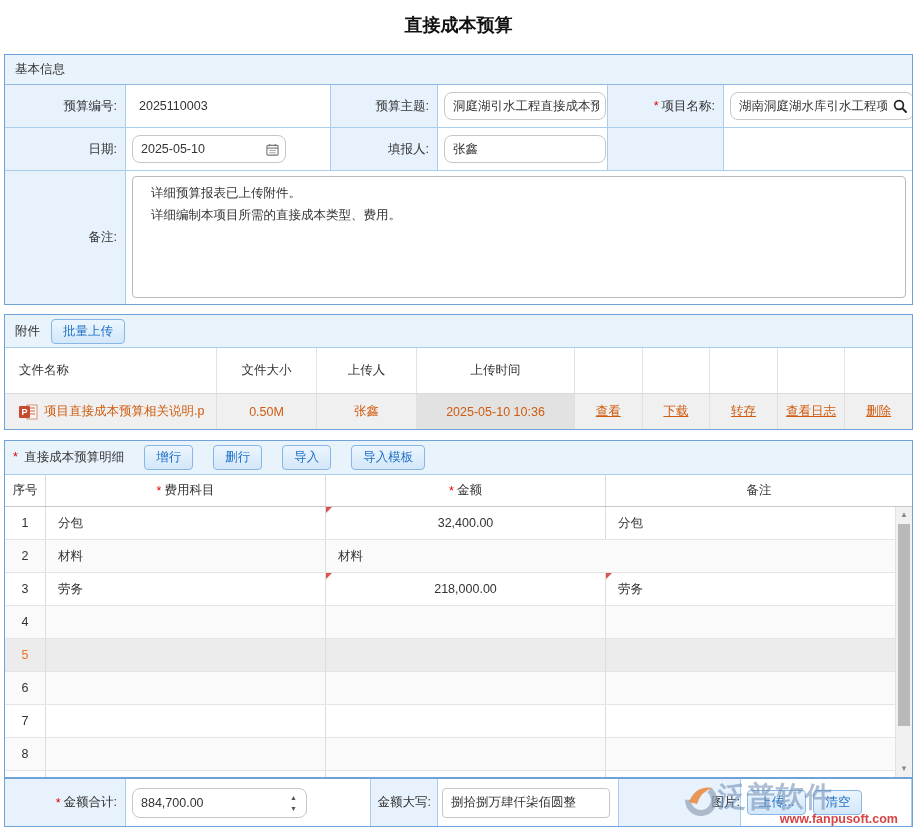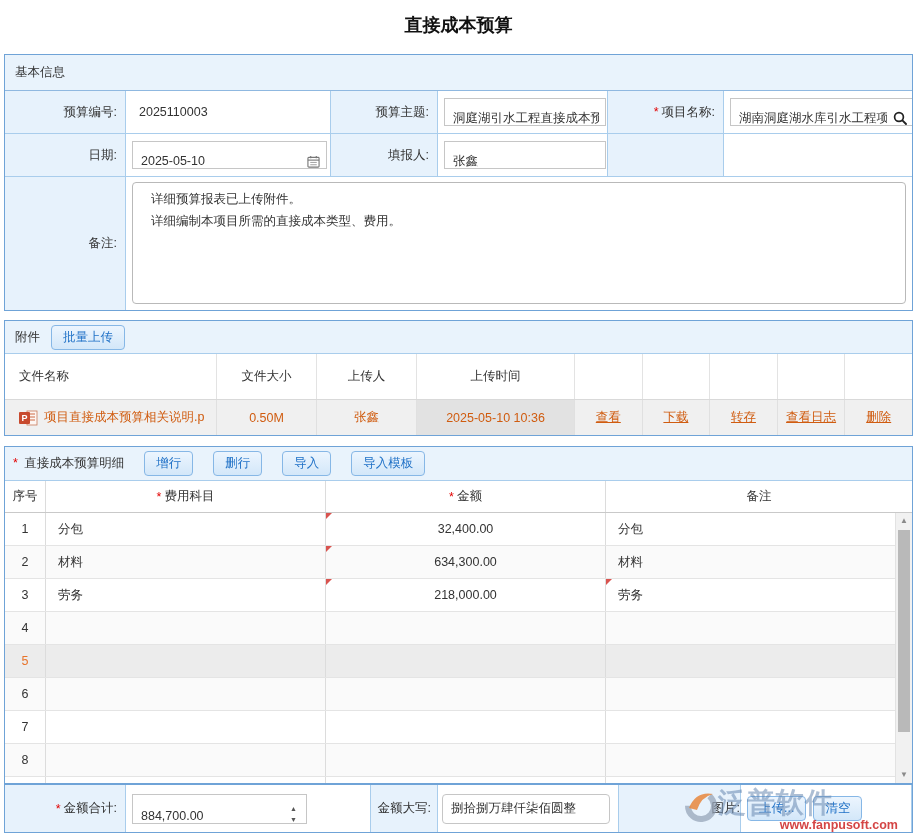--- a/index.html
+++ b/index.html
@@ -4,35 +4,35 @@
 <style>
   * { box-sizing: border-box; margin: 0; padding: 0; }
   html,body { width: 917px; height: 833px; overflow: hidden; }
   body { font-family: "Liberation Sans", sans-serif; background: #fff; color: #333; font-size: 12.5px; position: relative; }
 
   .page-title { text-align: center; font-size: 18px; font-weight: 700; color: #111; padding: 13px 0 17px; }
 
   .panel { margin: 0 4px; border: 1px solid #6fa3d7; background: #fff; }
   .panel + .panel { margin-top: 9px; }
 
-  .section-head { height: 36px; display: flex; align-items: center; padding-left: 10px; background: #e9f3fc; border-bottom: 1px solid #8fb8e0; }
+  .section-head { height: 30px; display: flex; align-items: center; padding-left: 10px; background: #e9f3fc; border-bottom: 1px solid #8fb8e0; }
 
   
   .b-row { display: flex; border-bottom: 1px solid #a9cdec; height: 43px; }
   .b-row:last-child { border-bottom: none; }
   .cell { display: flex; align-items: center; border-right: 1px solid #a9cdec; overflow: hidden; }
   .cell:last-child { border-right: none; }
   .lbl { background: #e7f2fc; justify-content: flex-end; padding-right: 8px; }
   .val { background: #fff; padding-left: 6px; }
   .w-lbl1 { width: 121px; } .w-val1 { width: 205px; }
   .w-lbl2 { width: 107px; } .w-val2 { width: 170px; }
   .w-lbl3 { width: 116px; } .w-val3 { flex: 1; }
   .req { color: #e20000; margin-right: 3px; }
 
-  .input-wrap { display: flex; align-items: flex-end; background: #fff; border: 1px solid #c6c6c6; border-radius: 0; height: 28px; }
+  .input-wrap { display: flex; align-items: center; background: #fff; border: 1px solid #c6c6c6; border-radius: 8px; height: 28px; }
   .input-wrap input { border: none; outline: none; flex: 1; min-width: 0; padding: 0 6px 0 8px; font-size: 12.5px; color: #333; font-family: inherit; background: transparent; }
   .icon-slot { padding-right: 6px; display: flex; align-items: center; }
 
   .remark-row { height: 133px; border-bottom: none; }
   .remark-row .lbl { align-items: center; }
   .remark-box { flex: 1; background: #fff; padding: 5px 6px 6px 6px; display: flex; }
   .remark-area { flex: 1; border: 1px solid #b9b9b9; border-radius: 4px; padding: 6px 18px; line-height: 1.75; color: #333; }
 
   
   .att-head { height: 33px; display: flex; align-items: center; gap: 11px; padding-left: 10px; background: #e9f3fc; border-bottom: 1px solid #a9cdec; }
@@ -135,21 +135,21 @@
         </span>
       </div>
     </div>
   </div>
 
   <div class="b-row">
     <div class="cell lbl w-lbl1">
         <span>日期:</span>
       </div>
     <div class="cell val w-val1">
-      <div class="input-wrap" style="width:195px">
+      <div class="input-wrap" style="width:154px">
         <input value="2025-05-10" style="">
         <span class="icon-slot">
           <svg width="13" height="13" viewBox="0 0 14 14">
               <rect x="1" y="2.5" width="12" height="10.5" rx="1" fill="none" stroke="#777" stroke-width="1.2"></rect>
               <line x1="1" y1="5.5" x2="13" y2="5.5" stroke="#777" stroke-width="1.2"></line>
               <line x1="4" y1="1" x2="4" y2="3.5" stroke="#777" stroke-width="1.2"></line>
               <line x1="10" y1="1" x2="10" y2="3.5" stroke="#777" stroke-width="1.2"></line>
               <line x1="3.5" y1="8" x2="10.5" y2="8" stroke="#999" stroke-width="1"></line>
               <line x1="3.5" y1="10.5" x2="10.5" y2="10.5" stroke="#999" stroke-width="1"></line>
             </svg>
@@ -262,21 +262,20 @@
   <div class="d-rows">
     <div class="d-row">
       <div class="dcell c-seq">1</div>
       <div class="dcell c-sub">分包</div>
       <div class="dcell c-amt corner">32,400.00</div>
       <div class="dcell c-rem">分包</div>
     </div>
     <div class="d-row">
       <div class="dcell c-seq">2</div>
       <div class="dcell c-sub">材料</div>
-      <div class="dcell c-amt corner">634,300.00</div>
       <div class="dcell c-rem">材料</div>
     </div>
     <div class="d-row">
       <div class="dcell c-seq">3</div>
       <div class="dcell c-sub">劳务</div>
       <div class="dcell c-amt corner">218,000.00</div>
       <div class="dcell c-rem corner">劳务</div>
     </div>
     <div class="d-row">
       <div class="dcell c-seq">4</div>

